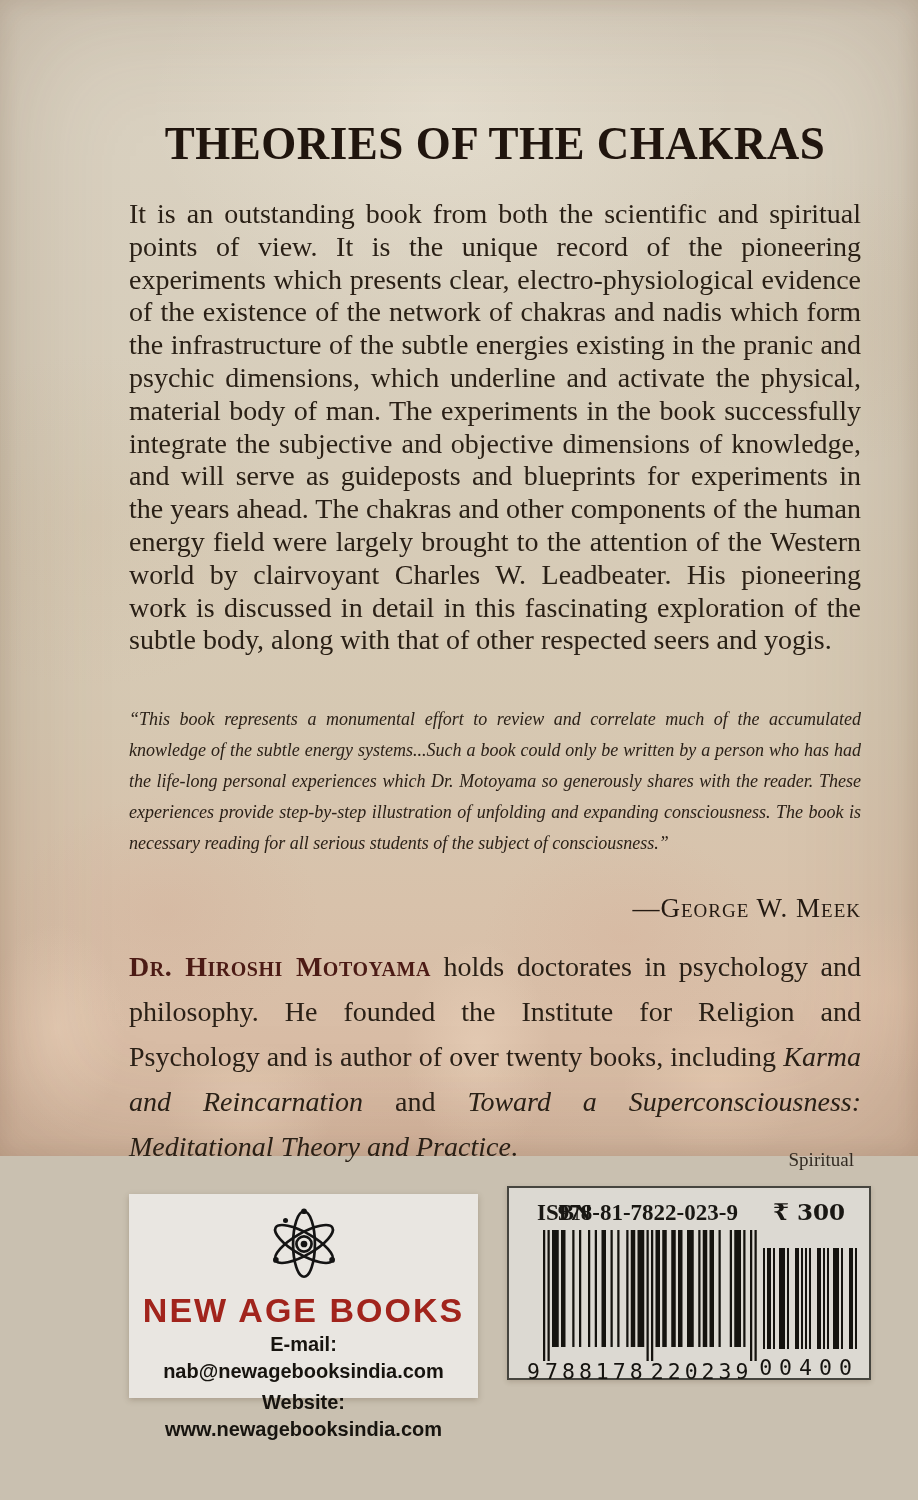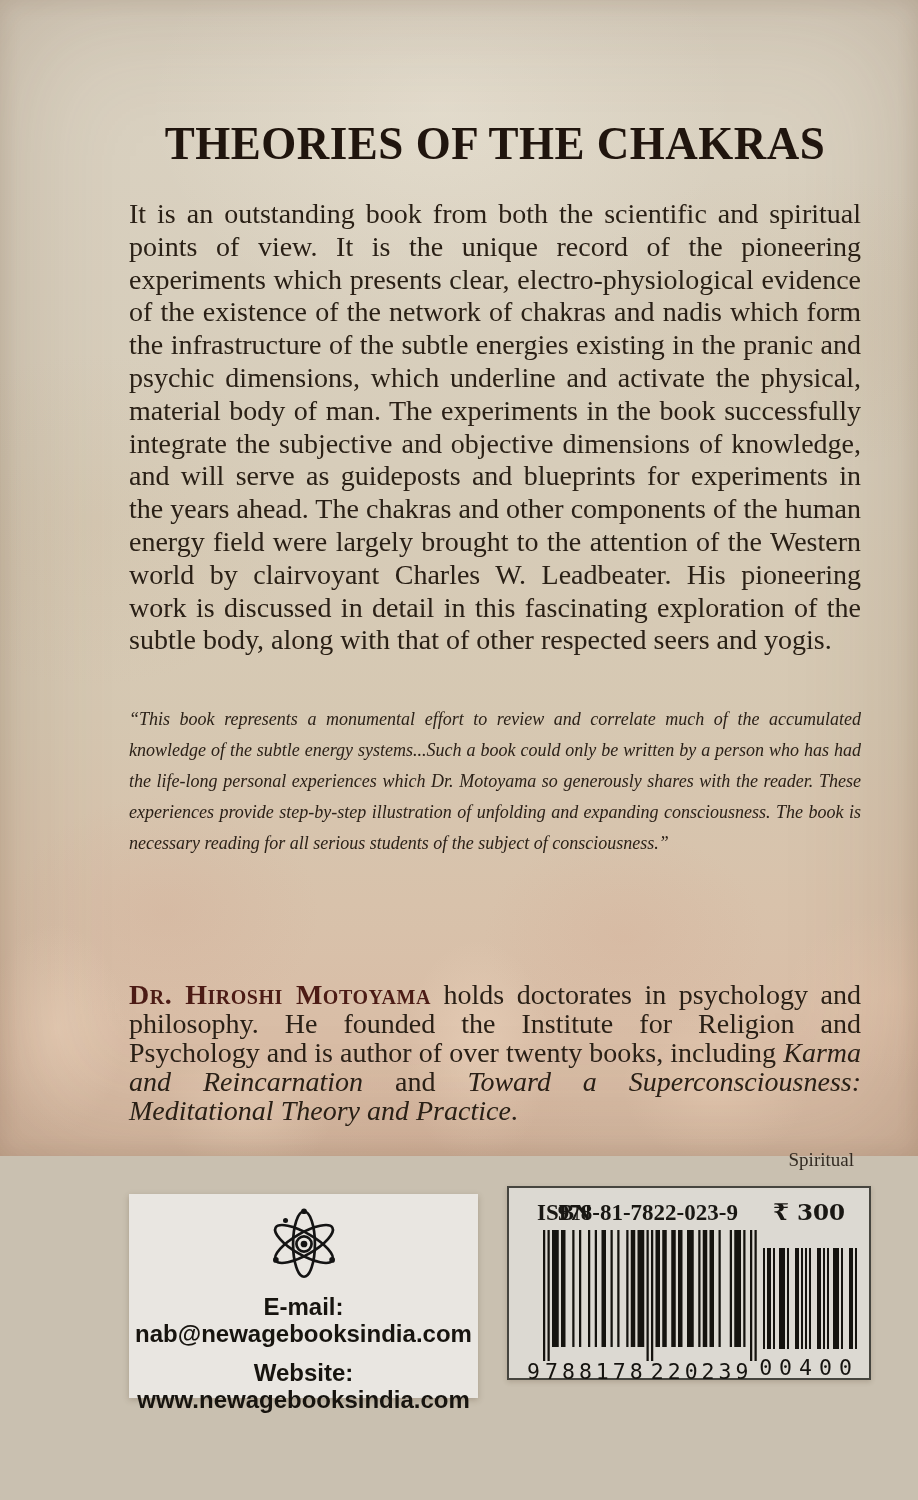--- a/index.html
+++ b/index.html
@@ -32,43 +32,43 @@
     top:186px;font-size:28px;line-height:32.8px;text-align:justify;color:#2a2016;margin-top:12px;
   }
   .quote{
     top:704px;font-size:18px;line-height:31px;text-align:justify;font-style:italic;color:#2b2118;
   }
   .attribution{
     top:893px;text-align:right;font-size:27px;font-variant:small-caps;letter-spacing:1px;color:#241a12;
     padding-right:4px;
   }
   .bio{
-    top:944px;font-size:28px;line-height:29px;text-align:justify;color:#2a2016;margin-top:36px;
+    top:944px;font-size:28px;line-height:45px;text-align:justify;color:#2a2016;
   }
   .bio .author-name{font-variant:small-caps;font-weight:bold;color:#4c1b15;letter-spacing:0.5px;}
   .bio .book-title{font-style:italic;}
   .category{
     position:absolute;top:1149px;right:64px;font-size:19px;color:#332a21;
   }
   
   .pubcard{
     position:absolute;left:129px;top:1194px;width:349px;height:204px;
     background:#e9e6e1;box-shadow:0 2px 6px rgba(70,50,30,0.25);
     text-align:center;box-sizing:border-box;padding-top:8px;
   }
   .pubcard .logo{height:84px;}
   .pubname{
     font-family:"Liberation Sans","DejaVu Sans",sans-serif;font-weight:bold;
     font-size:34px;letter-spacing:2px;color:#a1241c;margin-top:2px;line-height:36px;
   }
   .publine{
     font-family:"Liberation Sans","DejaVu Sans",sans-serif;font-weight:bold;
-    font-size:24px;color:#17140f;line-height:27px;margin-top:3px;
+    font-size:20px;color:#17140f;line-height:27px;margin-top:3px;
   }
-  .publine:last-child{margin-top:12px;}
+  .publine:last-child{margin-top:4px;}
   
   .barpanel{
     position:absolute;left:487px;top:1186px;width:364px;height:194px;
     background:#dcd9d2;border:2px solid #46453f;box-sizing:border-box;
     box-shadow:0 2px 5px rgba(70,50,30,0.2);
     margin-left:20px;
   }
   .isbn-row{
     display:flex;justify-content:space-between;align-items:baseline;
     padding:10px 24px 0 28px;font-weight:bold;font-size:23px;color:#191713;
@@ -83,39 +83,41 @@
 <body>
 
 <div class="cover">
 
   <div class="block title">THEORIES OF THE CHAKRAS</div>
 
   <div class="block synopsis">It is an outstanding book from both the scientific and spiritual points of view. It is the unique record of the pioneering experiments which presents clear, electro-physiological evidence of the existence of the network of chakras and nadis which form the infrastructure of the subtle energies existing in the pranic and psychic dimensions, which underline and activate the physical, material body of man. The experiments in the book successfully integrate the subjective and objective dimensions of knowledge, and will serve as guideposts and blueprints for experiments in the years ahead. The chakras and other components of the human energy field were largely brought to the attention of the Western world by clairvoyant Charles W. Leadbeater. His pioneering work is discussed in detail in this fascinating exploration of the subtle body, along with that of other respected seers and yogis.</div>
 
   <div class="block quote">“This book represents a monumental effort to review and correlate much of the accumulated knowledge of the subtle energy systems...Such a book could only be written by a person who has had the life-long personal experiences which Dr. Motoyama so generously shares with the reader. These experiences provide step-by-step illustration of unfolding and expanding consciousness. The book is necessary reading for all serious students of the subject of consciousness.”</div>
 
+  <div class="block attribution">—George W. Meek</div>
 
   <div class="block bio"><span class="author-name">Dr. Hiroshi Motoyama</span><span> holds doctorates in psychology and philosophy. He founded the Institute for Religion and Psychology and is author of over twenty books, including </span><span class="book-title">Karma and Reincarnation</span><span> and </span><span class="book-title">Toward a Superconsciousness: Meditational Theory and Practice</span><span>.</span></div>
 
   <div class="category">Spiritual</div>
 
   <div class="pubcard">
     <svg class="logo" viewBox="0 0 100 100">
       <g fill="none" stroke="#141414" stroke-width="3.2">
         <ellipse cx="50" cy="50" rx="13" ry="39"></ellipse>
         <ellipse cx="50" cy="50" rx="13" ry="39" transform="rotate(60 50 50)"></ellipse>
         <ellipse cx="50" cy="50" rx="13" ry="39" transform="rotate(120 50 50)"></ellipse>
         <circle cx="50" cy="50" r="9"></circle>
       </g>
       <circle cx="50" cy="50" r="4" fill="#141414"></circle>
       <circle cx="50" cy="11" r="3.4" fill="#141414"></circle>
       <circle cx="16.5" cy="69" r="3.4" fill="#141414"></circle>
       <circle cx="83.5" cy="69" r="3.4" fill="#141414"></circle>
       <circle cx="28" cy="22" r="3" fill="#141414"></circle>
     </svg>
+    <div class="pubname">NEW AGE BOOKS</div>
     <div class="publine"><span>E-mail:</span> <span>nab@newagebooksindia.com</span></div>
     <div class="publine"><span>Website:</span> <span>www.newagebooksindia.com</span></div>
   </div>
 
   <div class="barpanel">
     <div class="isbn-row">
       <span>ISBN</span>
       <span class="isbn-num">978-81-7822-023-9</span>
       <span class="price">₹ 300</span>
     </div>

